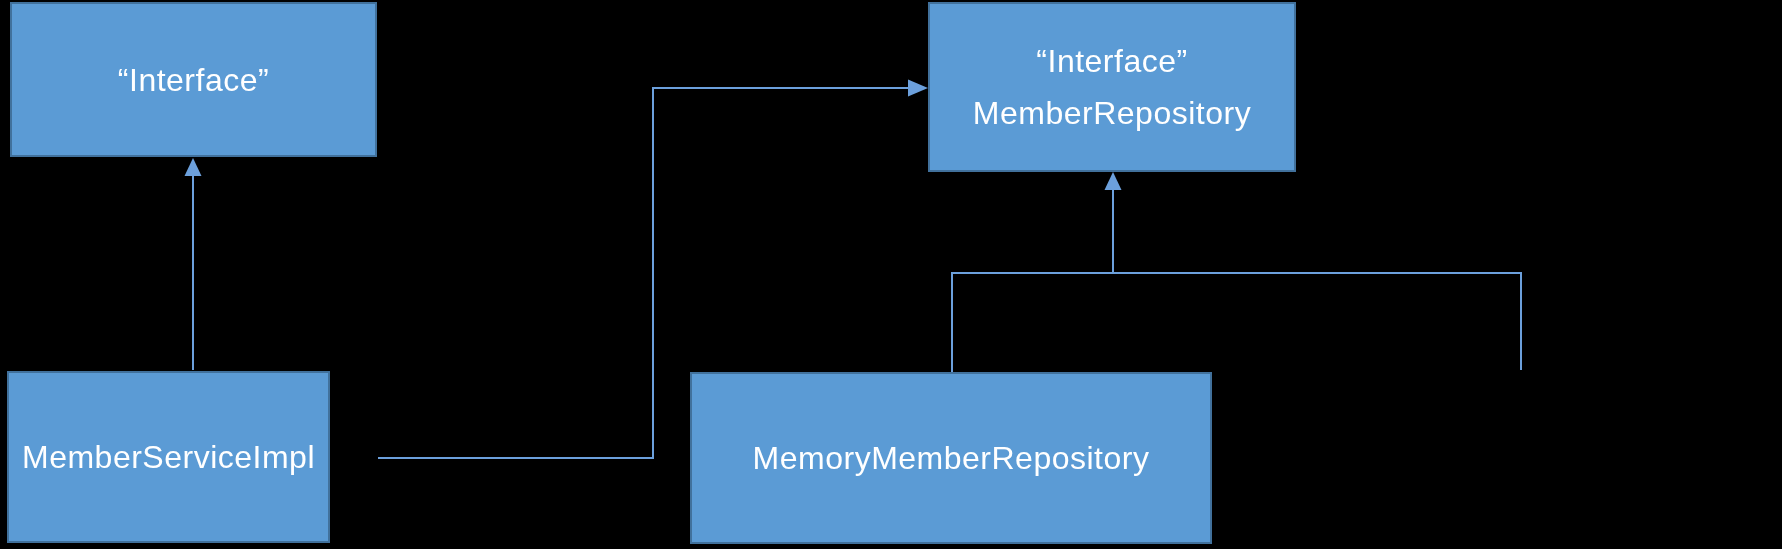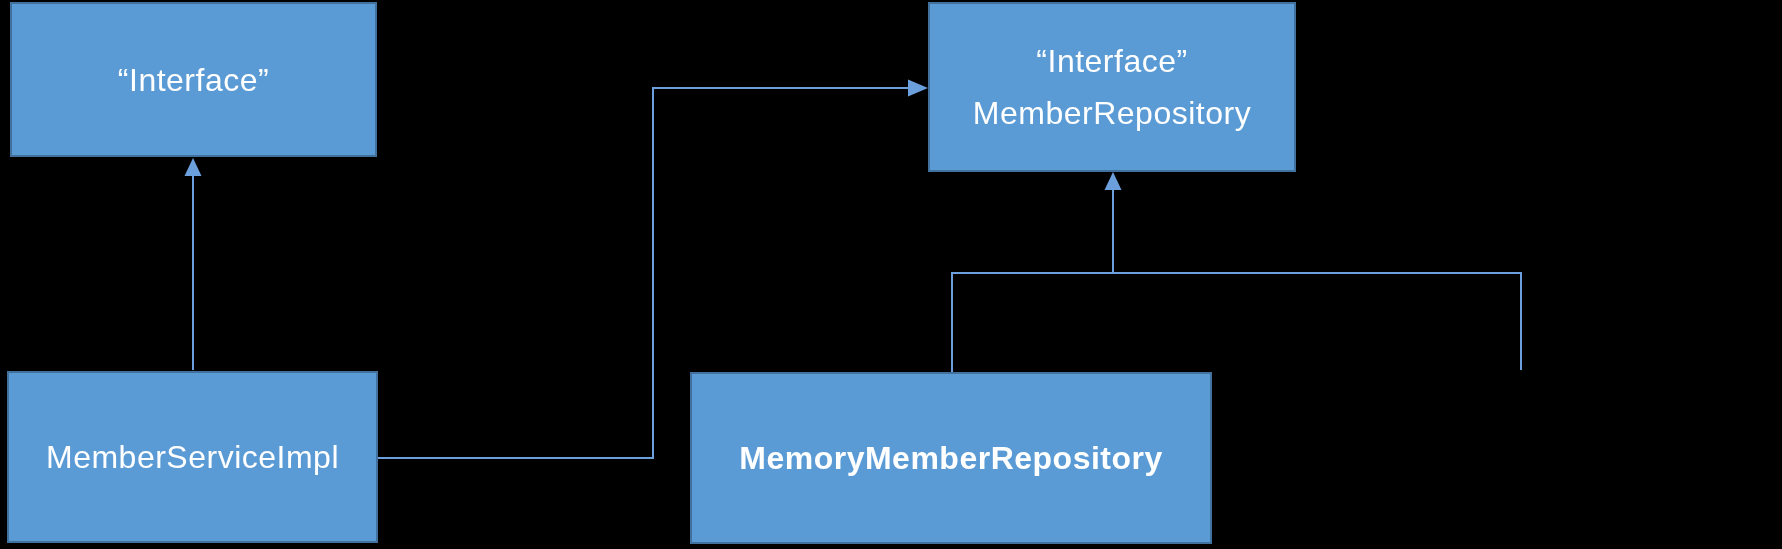--- a/index.html
+++ b/index.html
@@ -37,22 +37,22 @@
     font-size: 32px;
     font-weight: 300;
     line-height: 52px;
     letter-spacing: 0.5px;
   }
   .node span { display: block; white-space: nowrap; }
 
   
   #node-member-service          { left: 10px;   top: 2px;   width: 367px; height: 155px; }
   #node-member-repository       { left: 928px;  top: 2px;   width: 368px; height: 170px; }
-  #node-member-service-impl     { left: 7px;    top: 371px; width: 371px; height: 172px; }
-  #node-memory-member-repository{ left: 690px;  top: 372px; width: 522px; height: 172px; font-weight: bold; }
+  #node-member-service-impl     { left: 7px;    top: 371px; width: 323px; height: 172px; }
+  #node-memory-member-repository{ left: 690px;  top: 372px; width: 522px; height: 172px; }
   #node-db-member-repository    { left: 1256px; top: 370px; width: 518px; height: 174px; }
 </style>
 </head>
 <body>
 
 <div class="stage">
 
   <svg class="edges" viewBox="0 0 1782 549" xmlns="http://www.w3.org/2000/svg">
 
     <g>

